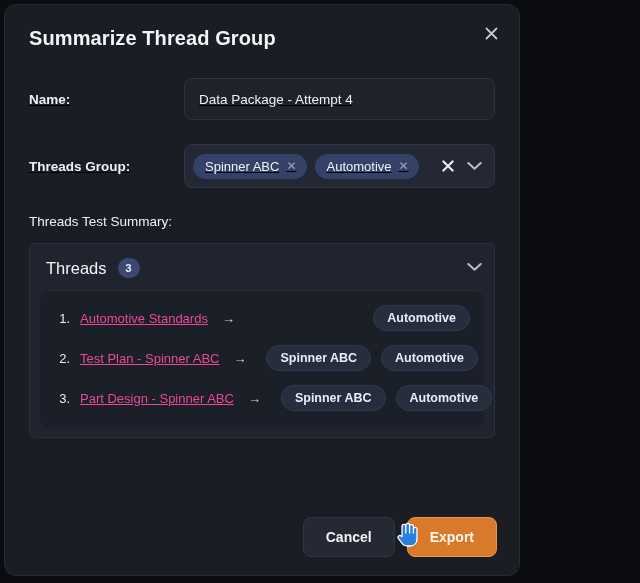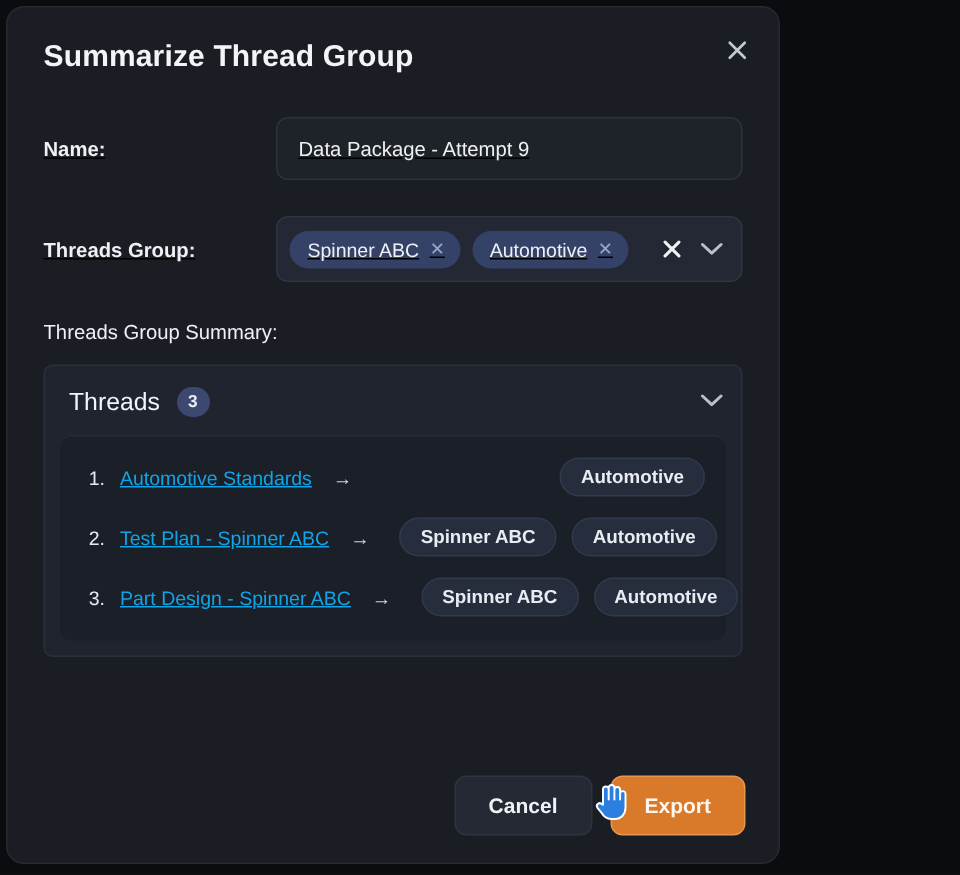--- a/index.html
+++ b/index.html
@@ -183,21 +183,21 @@
   }
   .row-num {
     font-size: 13px;
     color: #e7eaf0;
     width: 18px;
     flex: 0 0 18px;
     text-align: right;
   }
   .row-link {
     font-size: 13px;
-    color: #0ea5e9;
+    color: #ec4899;
     text-decoration: underline;
     cursor: pointer;
     white-space: nowrap;
   }
   .row-arrow {
     font-size: 13px;
     color: #c8d2ea;
     margin-left: 4px;
   }
   .row-spacer { flex: 1; }
@@ -263,21 +263,21 @@
         <path d="M1.5 1.5 L11.5 11.5 M11.5 1.5 L1.5 11.5"></path>
       </svg>
     </div>
   </div>
 
   <div class="form-area">
 
     <div class="form-row">
       <div class="form-label">Name:</div>
       <div class="field">
-        <span class="field-text" title="Name">Data Package - Attempt 9</span>
+        <span class="field-text" title="Name">Data Package - Attempt 4</span>
       </div>
     </div>
 
 
     <div class="form-row">
       <div class="form-label">Threads Group:</div>
       <div class="field multi">
 
         <span class="chip">
           <span>Spinner ABC</span>
@@ -297,21 +297,21 @@
         <span class="chev">
           <svg width="15" height="9" viewBox="0 0 15 9" fill="none" stroke="currentColor" stroke-width="2" stroke-linecap="round" stroke-linejoin="round">
             <path d="M1.3 1.5 L7.5 7.3 L13.7 1.5"></path>
           </svg>
         </span>
       </div>
     </div>
 
   </div>
 
-  <div class="summary-label">Threads Group Summary:</div>
+  <div class="summary-label">Threads Test Summary:</div>
 
   <div class="summary-card">
     <div class="card-head">
       <span class="card-head-title">Threads</span>
       <span class="count-badge">3</span>
       <span class="chev">
         <svg width="15" height="9" viewBox="0 0 15 9" fill="none" stroke="currentColor" stroke-width="2" stroke-linecap="round" stroke-linejoin="round">
           <path d="M1.3 1.5 L7.5 7.3 L13.7 1.5"></path>
         </svg>
       </span>

